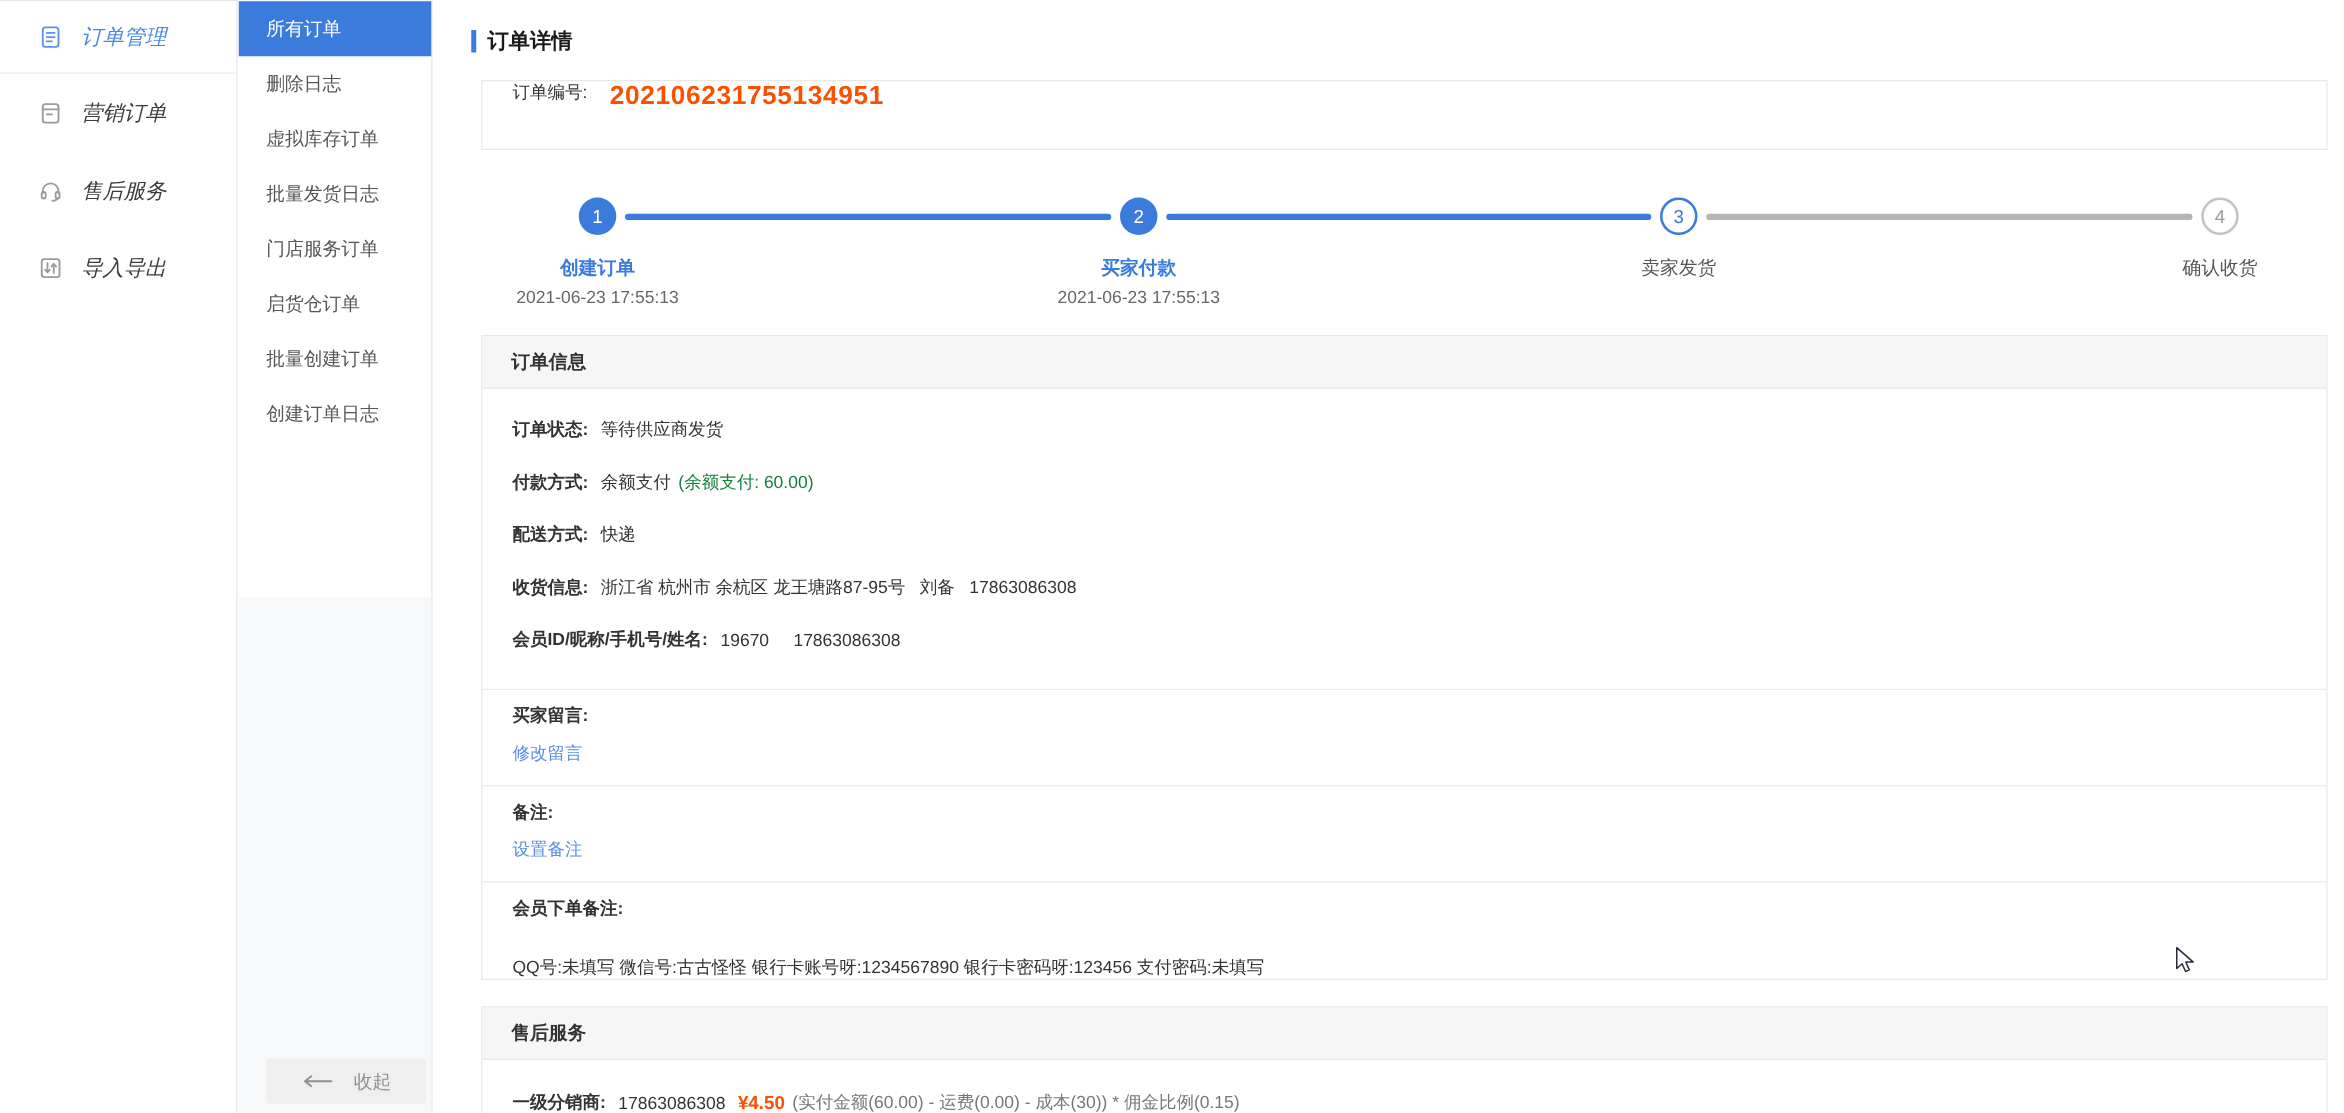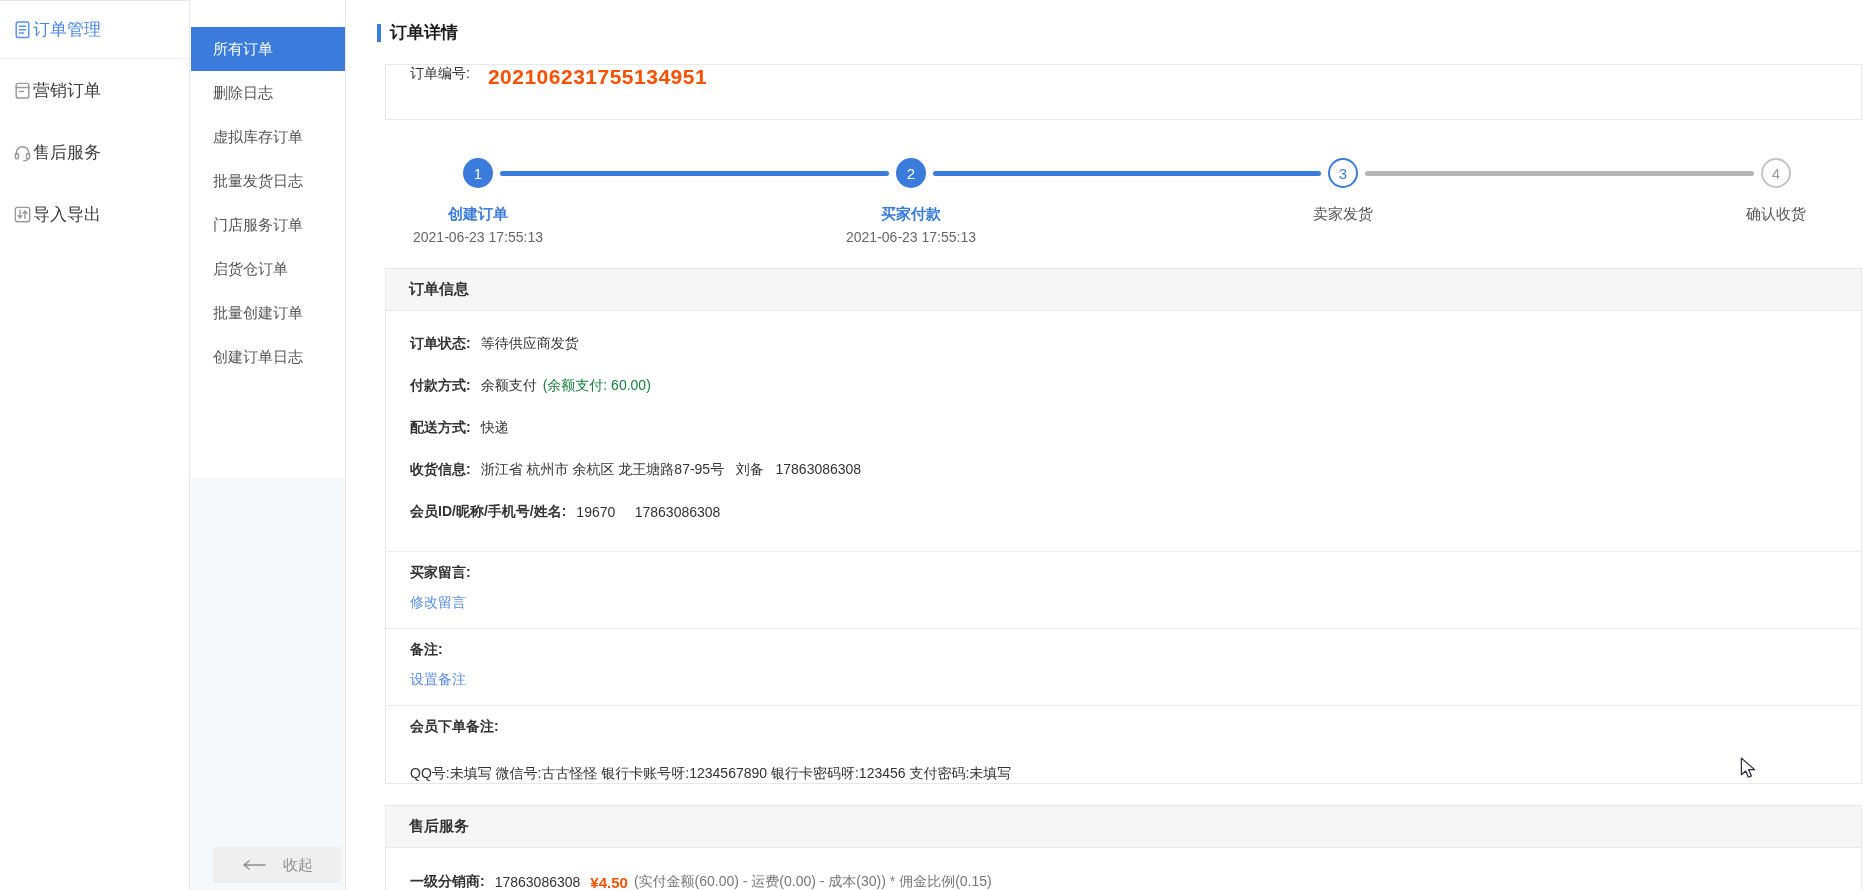--- a/index.html
+++ b/index.html
@@ -2,33 +2,33 @@
 <html lang="zh"><head>
 <meta charset="utf-8">
 <style>
   html,body{margin:0;padding:0;background:#fff;}
   .root{position:relative;width:1875px;height:890px;overflow:hidden;background:#fff;
         font-family:"Liberation Sans","DejaVu Sans",sans-serif;color:#333;}
 
   
   .nav1{position:absolute;left:0;top:0;width:190px;height:890px;background:#fff;
         border-top:1px solid #e7e7e7;border-right:1px solid #e7e7e7;box-sizing:border-box;}
-  .nav1-item{height:62px;display:flex;align-items:center;padding-left:12px;
-             font-size:17px;color:#3c3c3c;cursor:pointer;}
+  .nav1-item{height:62px;display:flex;align-items:center;padding-left:30px;gap:14px;
+             font-size:17px;color:#3c3c3c;cursor:pointer;font-style:italic;}
   .nav1-item:first-child{height:57px;border-bottom:1px solid #ededed;}
   .nav1-item.active{color:#4a86e8;}
   .nav1-item .ic{width:21px;height:21px;display:inline-flex;color:#9a9a9a;}
   .nav1-item.active .ic{color:#5b8ff0;}
   .nav1-item .ic svg{width:21px;height:21px;}
 
   
   .nav2{position:absolute;left:191px;top:0;width:155px;height:890px;background:#fff;
         border-right:1px solid #e7e7e7;box-sizing:border-box;}
   .nav2-lower{position:absolute;left:0;top:478px;width:100%;height:412px;background:#f7f8fa;}
-  .nav2-menu{position:absolute;left:0;top:27px;width:100%;}
+  .nav2-menu{position:absolute;left:0;top:1px;width:100%;}
   .nav2-item{height:44px;display:flex;align-items:center;padding-left:22px;
              font-size:15px;color:#565656;cursor:pointer;}
   .nav2-item.active{background:#3a7bdc;color:#fff;}
   .collapse-btn{position:absolute;left:22px;bottom:7px;width:128px;height:36px;background:#efefef;
                 border:none;border-radius:3px;display:flex;align-items:center;justify-content:center;
                 gap:16px;color:#8f8f8f;font-size:15px;cursor:pointer;
                 font-family:"Liberation Sans","DejaVu Sans",sans-serif;}
 
   
   .page-title{position:absolute;left:377px;top:21px;display:flex;align-items:center;gap:9px;

